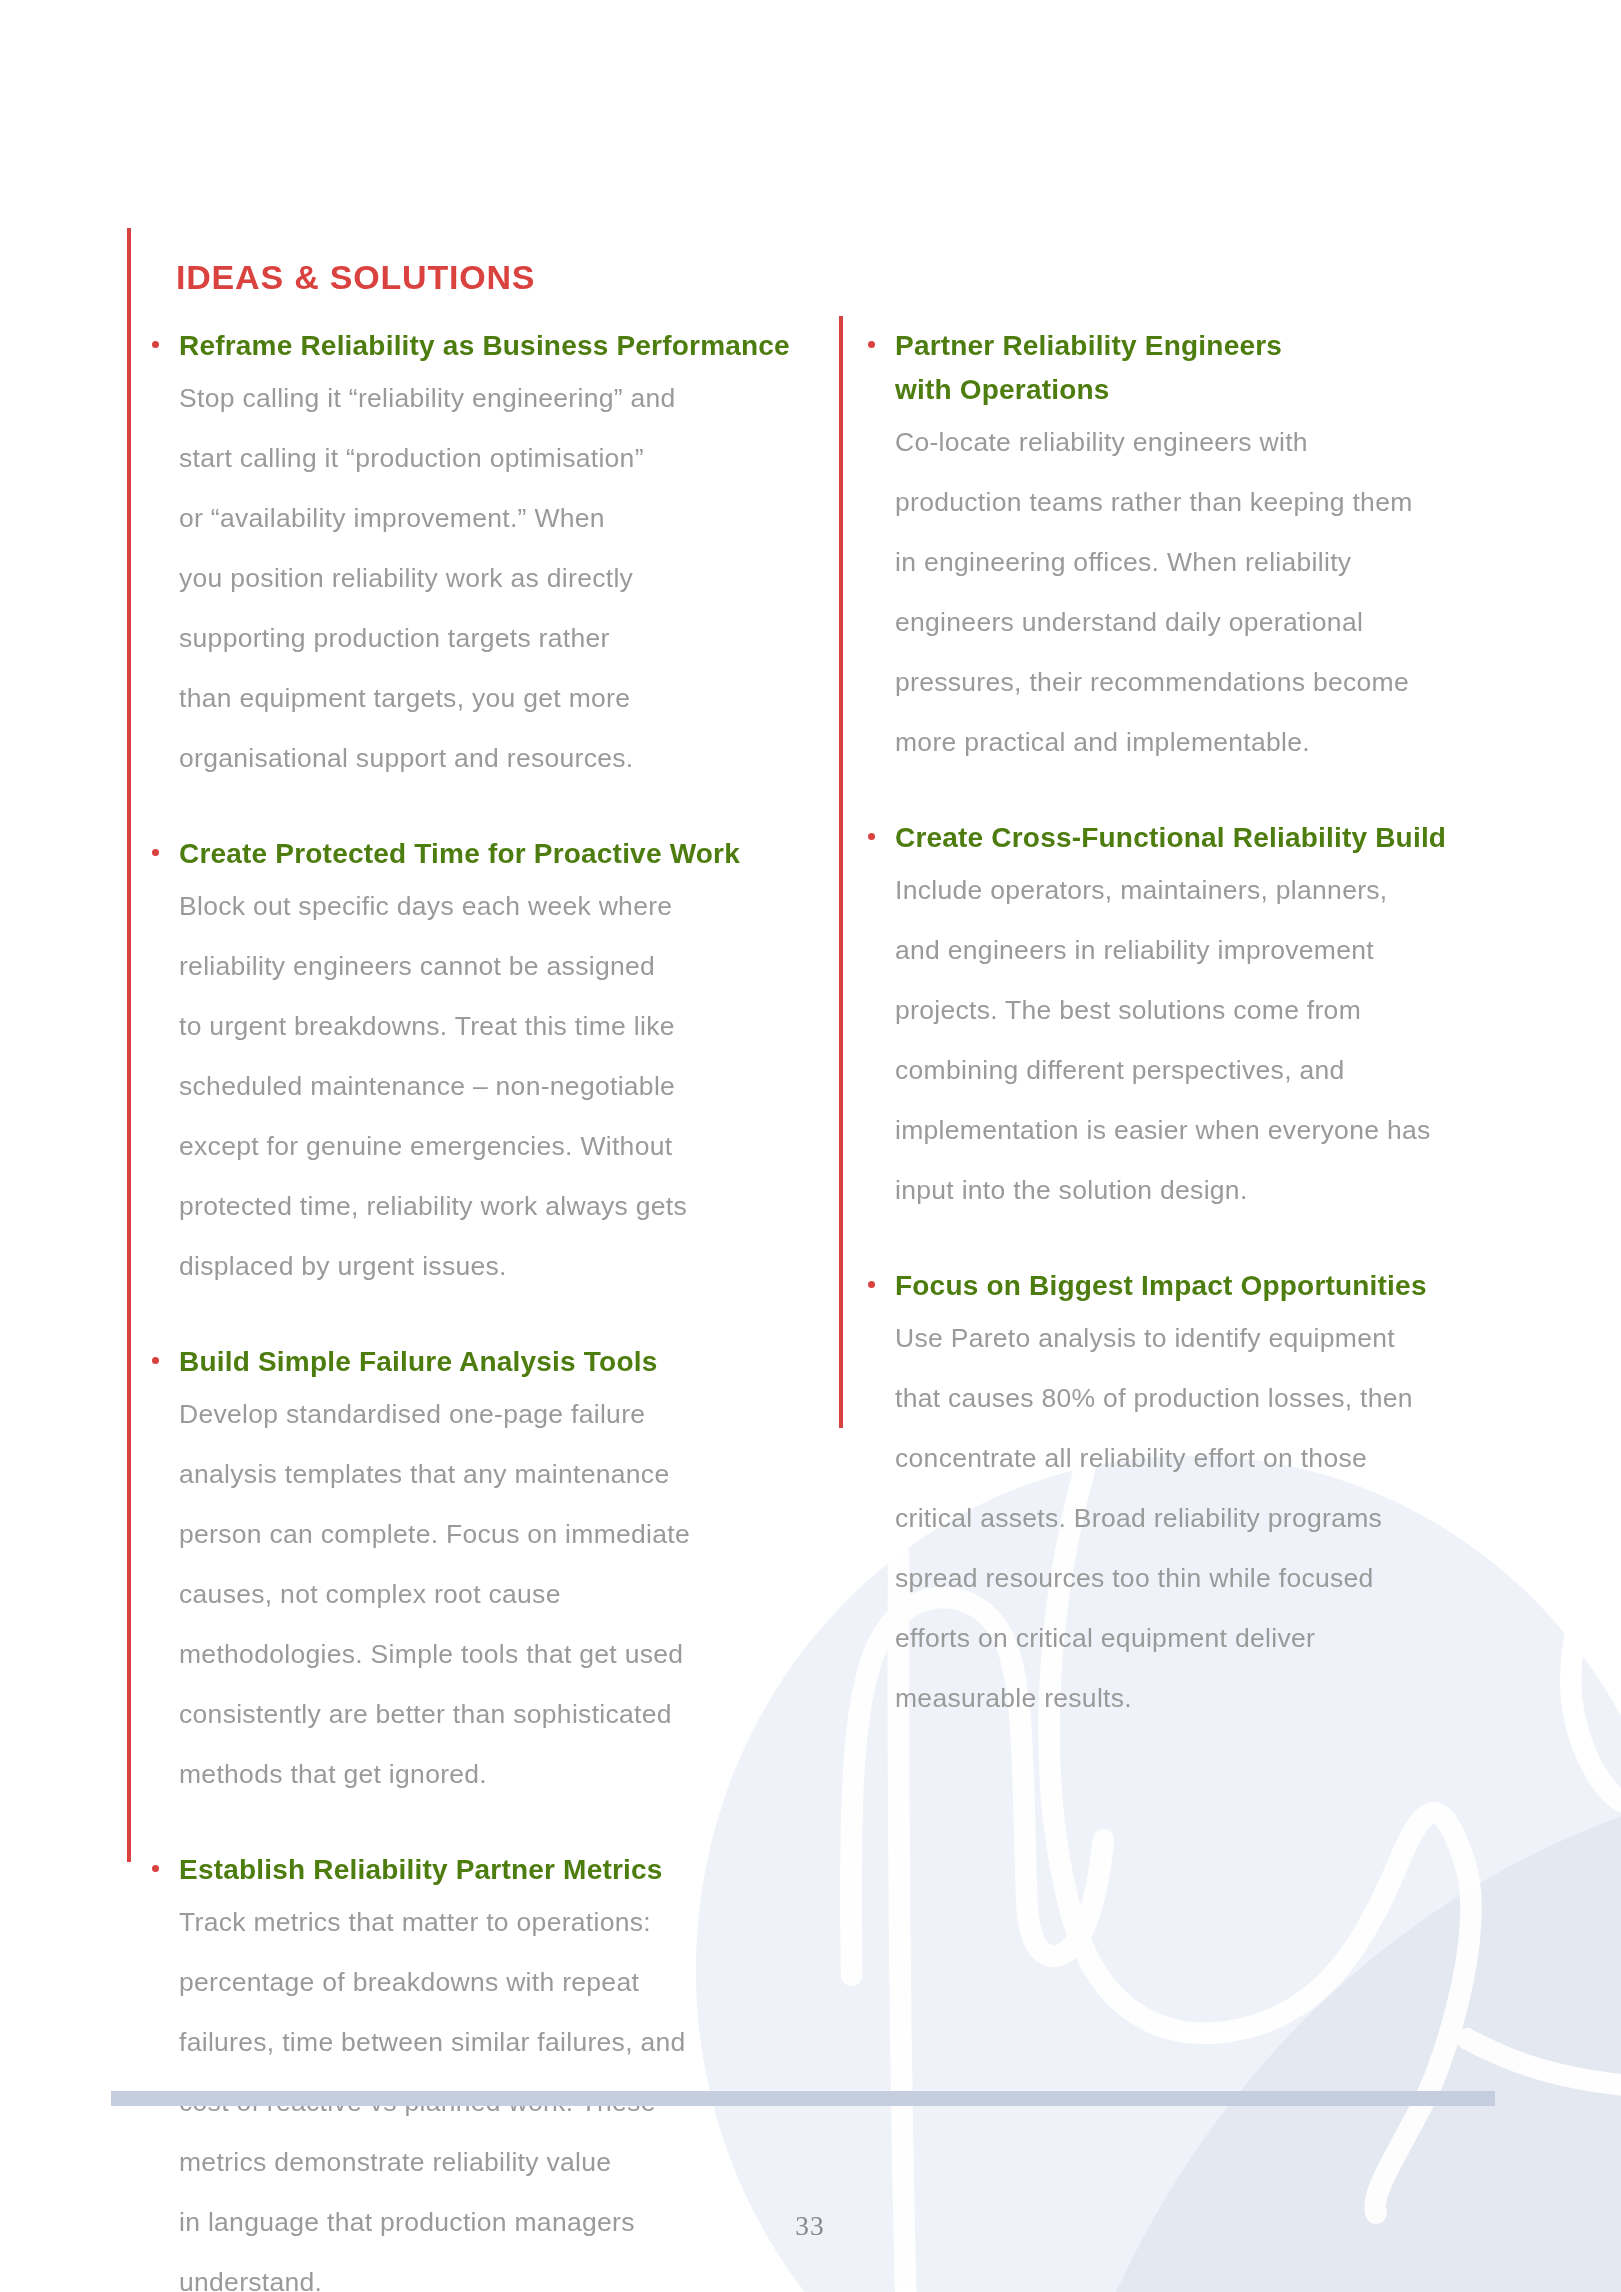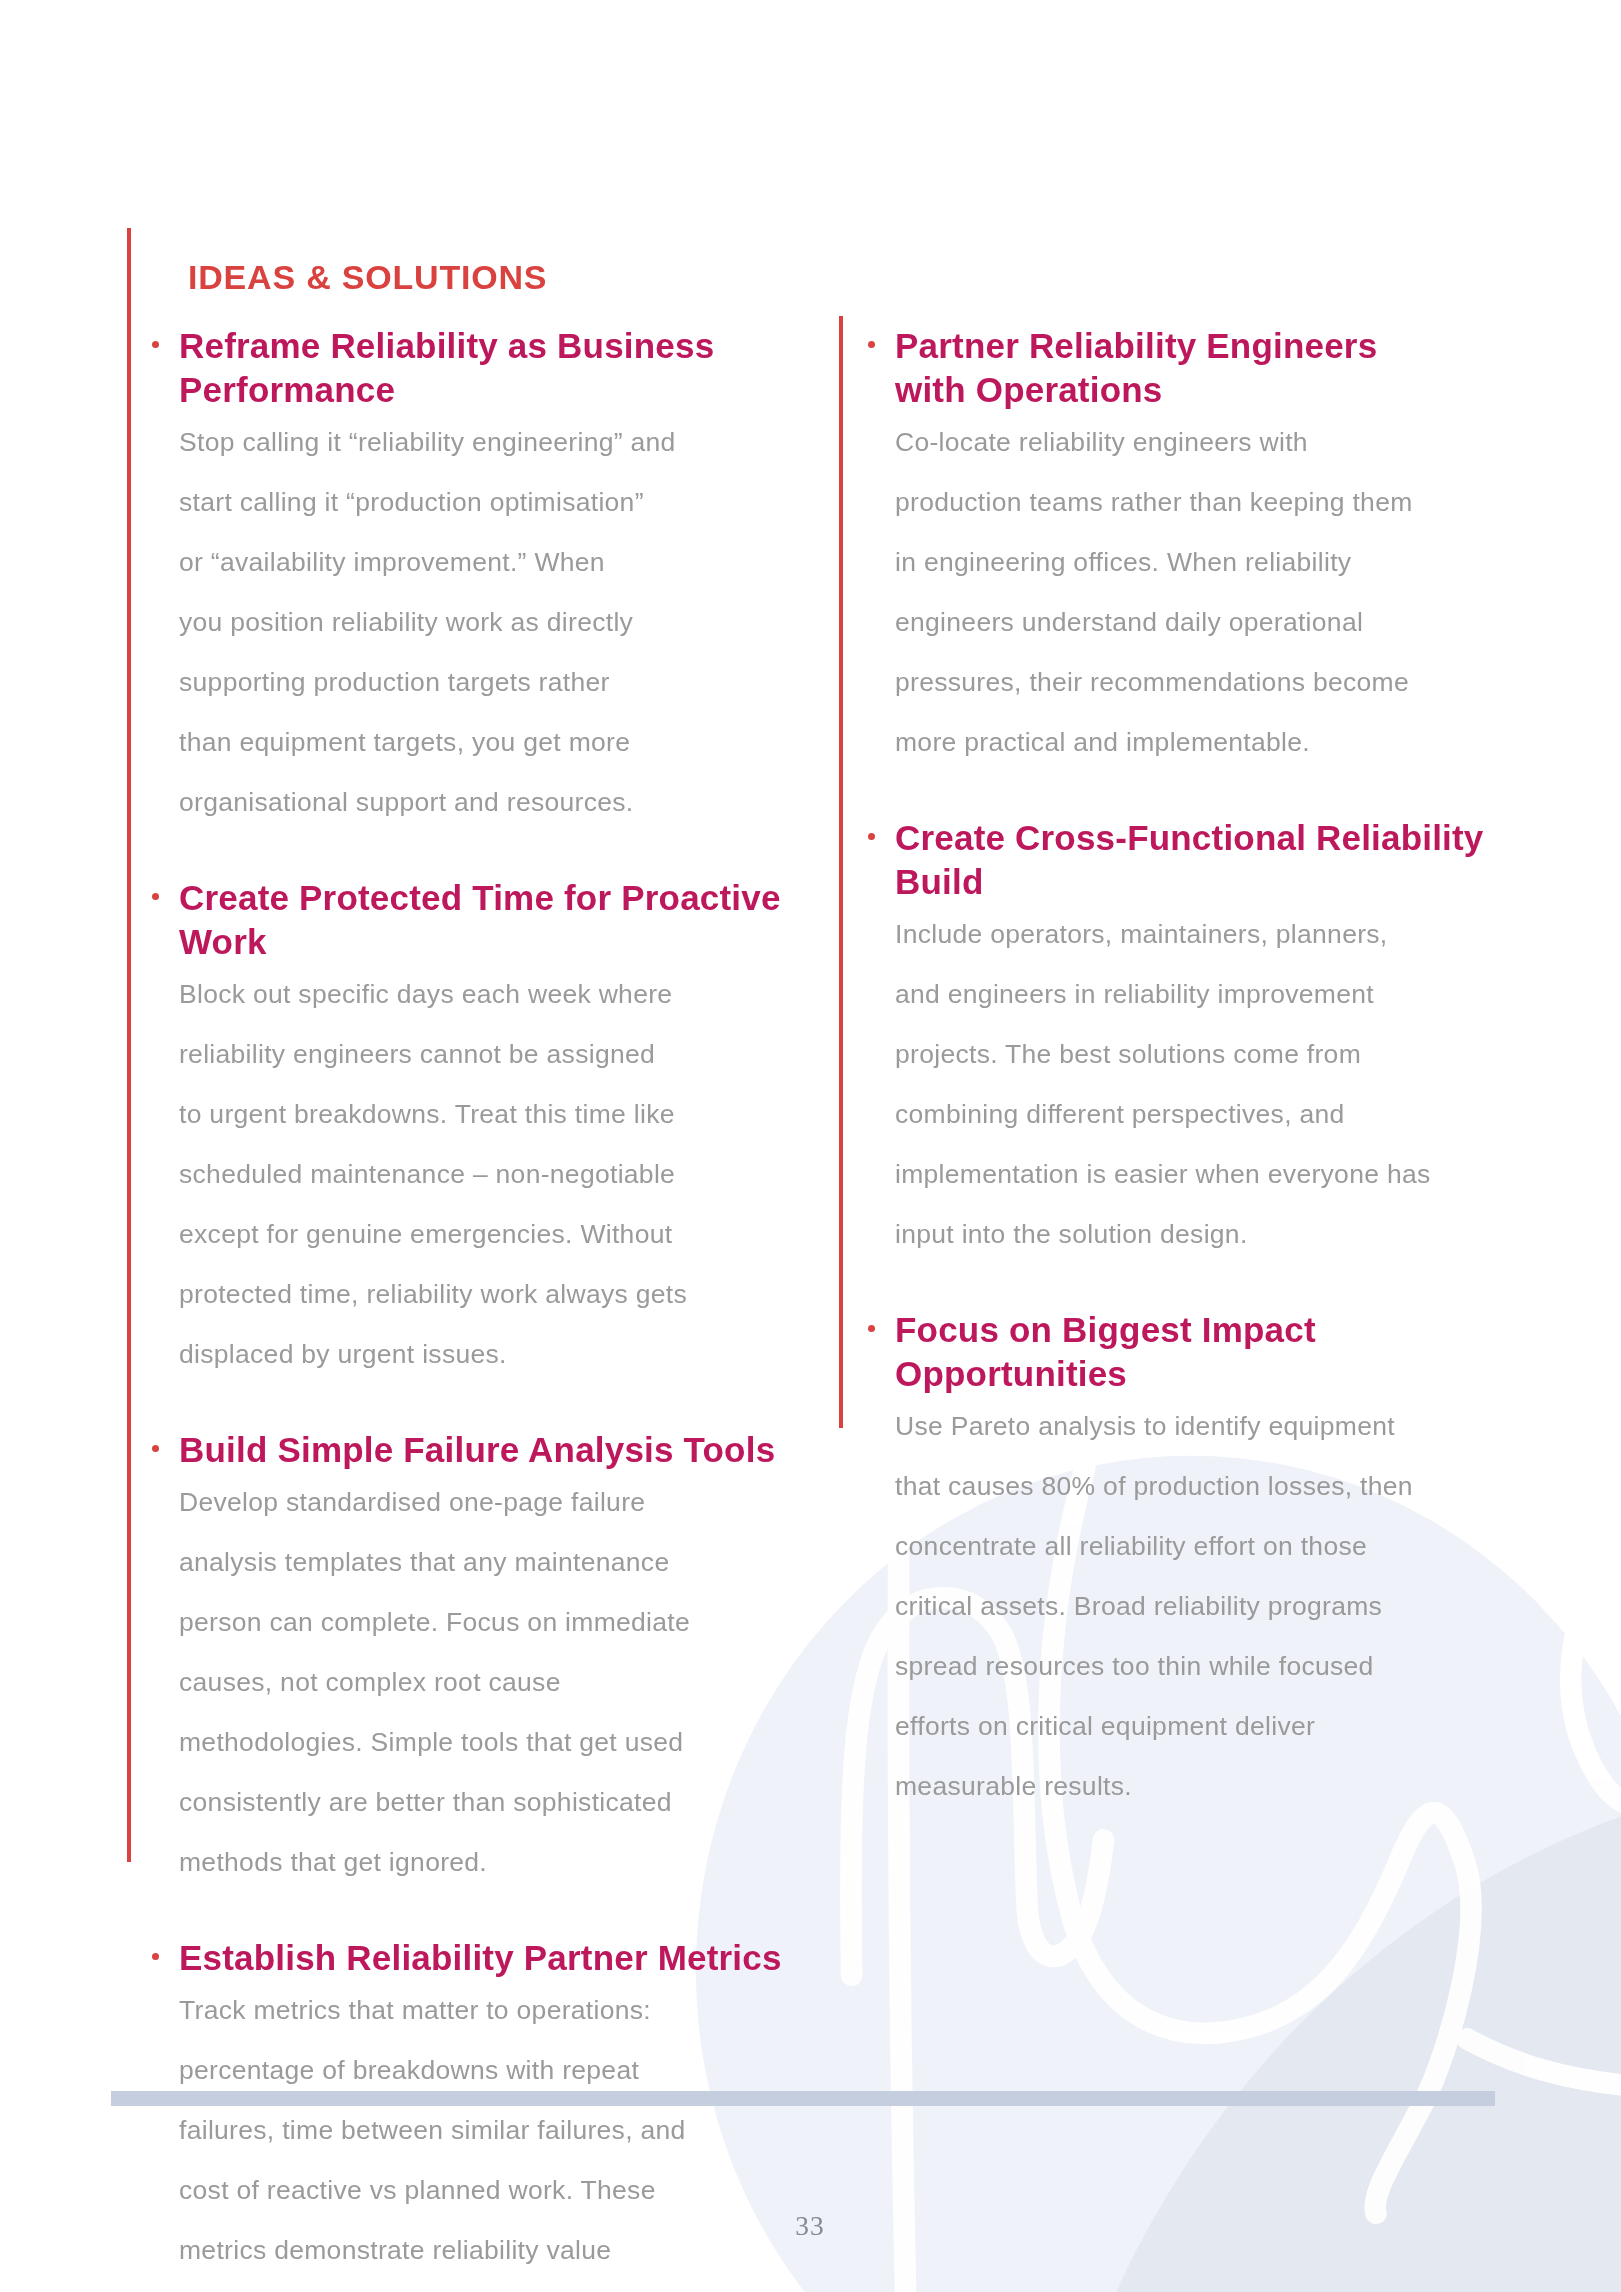--- a/index.html
+++ b/index.html
@@ -6,33 +6,33 @@
   body{
     width:1621px;height:2293px;position:relative;background:#ffffff;
     font-family:"Liberation Sans","DejaVu Sans",sans-serif;
     overflow:hidden;
   }
   .bg-svg{position:absolute;left:0;top:0;z-index:0;}
   .accent-line{position:absolute;background:#d9423f;width:3.9px;z-index:2;}
   .line-left{left:127px;top:228px;height:1634px;}
   .line-divider{left:839px;top:316px;height:1112px;}
   .heading{
-    position:absolute;left:188px;top:235px;z-index:2;
+    position:absolute;left:176px;top:235px;z-index:2;
     font-size:34px;font-weight:800;letter-spacing:0.8px;color:#d9423f;
   }
   .col{position:absolute;top:324px;width:647px;z-index:2;}
   .col-left{left:179px;}
   .col-right{left:895px;}
   .item{position:relative;margin-bottom:44px;}
   .dot{
     position:absolute;left:-27.4px;top:16.7px;width:7.8px;height:7.8px;
     border-radius:50%;background:#d9423f;
   }
   .item-title{
-    font-size:35px;line-height:44px;font-weight:700;color:#be185d;
+    font-size:28px;line-height:44px;font-weight:700;color:#4d7c0f;
     letter-spacing:0.2px;white-space:pre-line;
   }
   .item-body{
     font-size:26.5px;line-height:60px;font-weight:400;color:#9a9a9a;
     letter-spacing:0.3px;white-space:pre-line;
   }
   .footer-bar{
     position:absolute;left:111px;top:2091px;width:1384px;height:14.7px;
     background:#c5cede;z-index:3;
   }

